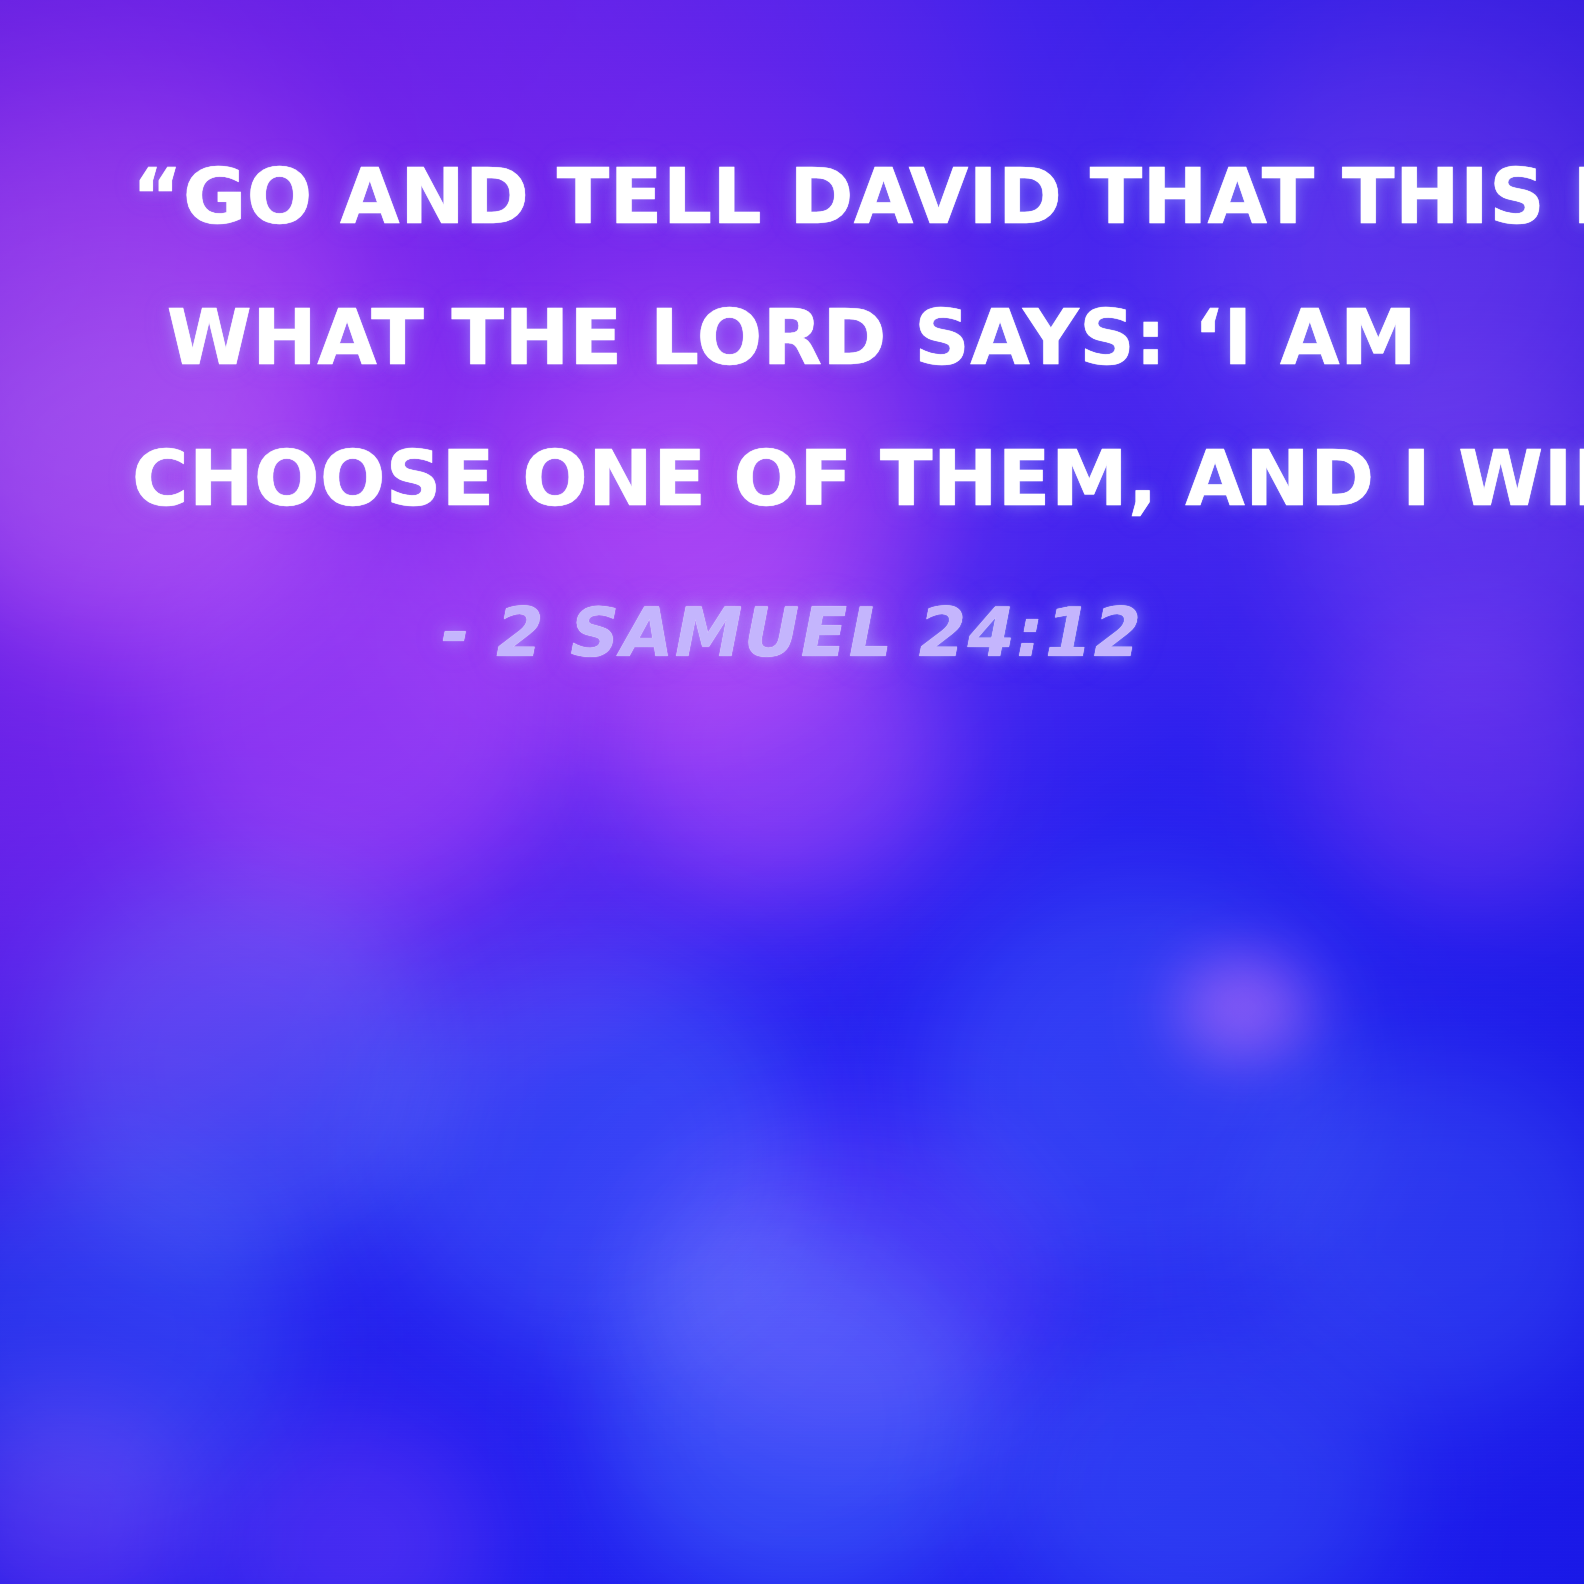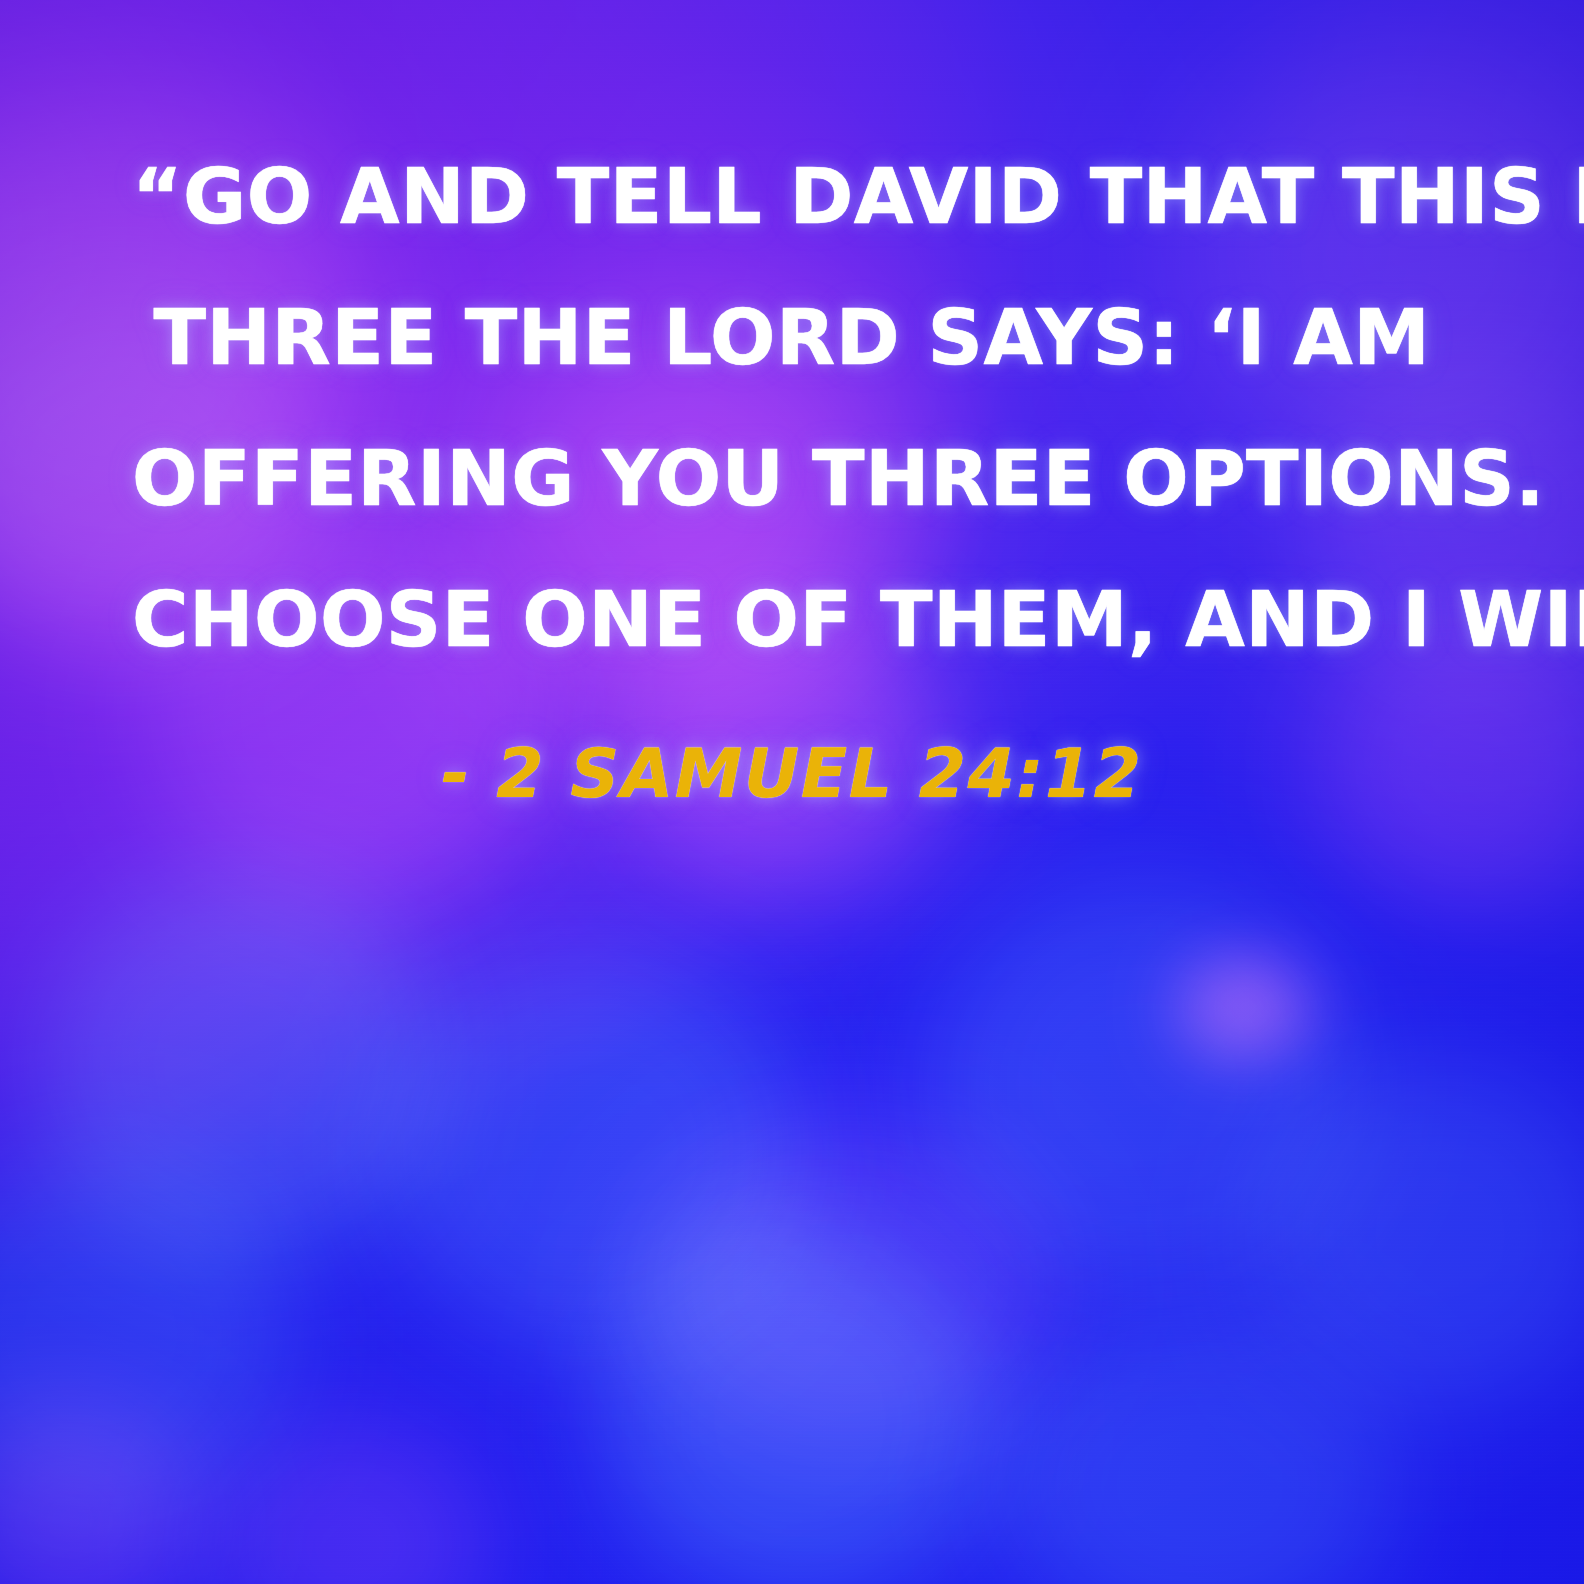--- a/index.html
+++ b/index.html
@@ -92,21 +92,21 @@
     white-space: nowrap;
     text-shadow:
       0 0 1px rgba(255,255,255,0.9),
       0 0 14px rgba(190,210,255,0.38),
       0 0 30px rgba(150,170,255,0.22);
     -webkit-text-stroke: 0.6px rgba(255,255,255,0.85);
   }
 
   .attribution {
     margin-top: 44px;
-    color: #eab308;
+    color: #c4b5fd;
     font-family: "DejaVu Sans", sans-serif;
     font-weight: 700;
     font-style: italic;
     font-size: 68px;
     line-height: 80px;
     letter-spacing: 1.5px;
     white-space: nowrap;
     text-shadow:
       0 0 1px rgba(255,255,255,0.95),
       0 0 16px rgba(190,215,255,0.45),
@@ -142,21 +142,20 @@
     <div class="blob soft" style="left:210px; top:1420px; width:280px; height:250px; background:#7b2ef5; opacity:.45;"></div>
     <div class="blob soft" style="left:640px; top:1120px; width:420px; height:330px; background:#6030f5; opacity:.40;"></div>
 
     <div class="bg-grain"></div>
     <div class="bg-vignette"></div>
   </div>
 
   <div class="content">
     <div class="quote-block">
       <div class="quote-line">“GO AND TELL DAVID THAT THIS IS</div>
-      <div class="quote-line">THREE THE LORD SAYS: ‘I AM</div>
-      <div class="quote-line">OFFERING YOU THREE OPTIONS.</div>
+      <div class="quote-line">WHAT THE LORD SAYS: ‘I AM</div>
       <div class="quote-line">CHOOSE ONE OF THEM, AND I WILL</div>
     </div>
 
     <div class="attribution">- 2 SAMUEL 24:12</div>
   </div>
 
 </div>
 
 </body></html>

